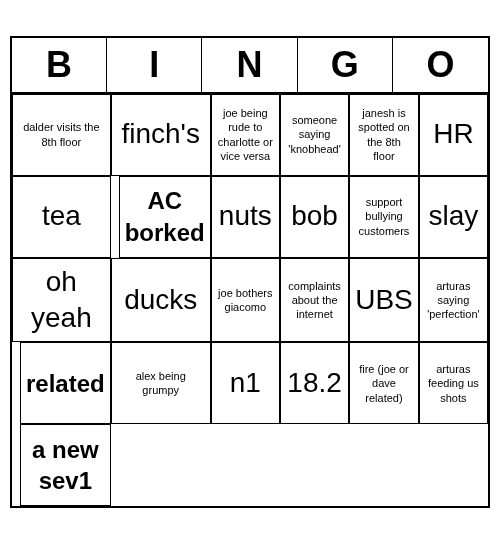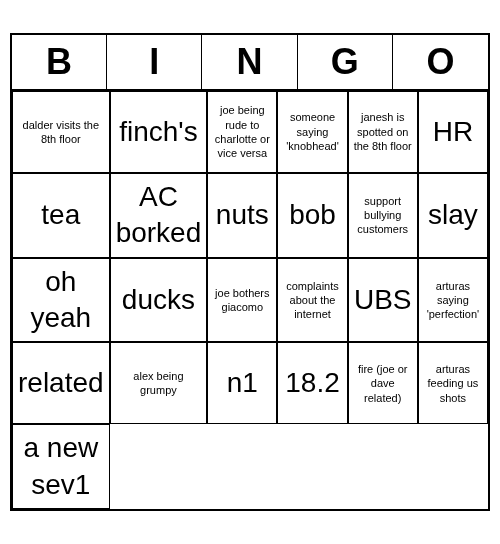--- a/index.html
+++ b/index.html
@@ -45,22 +45,23 @@
       text-align: center;
       padding: 5px;
       font-size: 13px;
       line-height: 1.3;
     }
     .bingo-cell.large-text {
       font-size: 28px;
       font-weight: normal;
     }
     .bingo-cell.medium-text {
-      font-size: 28px;
-      font-weight: normal;
+      font-size: 24px;
+      font-weight: bold;
+      margin-left: 8px;
     }
     .bingo-cell.small-text {
       font-size: 11px;
     }
   </style>
 </head>
 <body>
 
 <div class="bingo-card">
   <div class="bingo-header">

